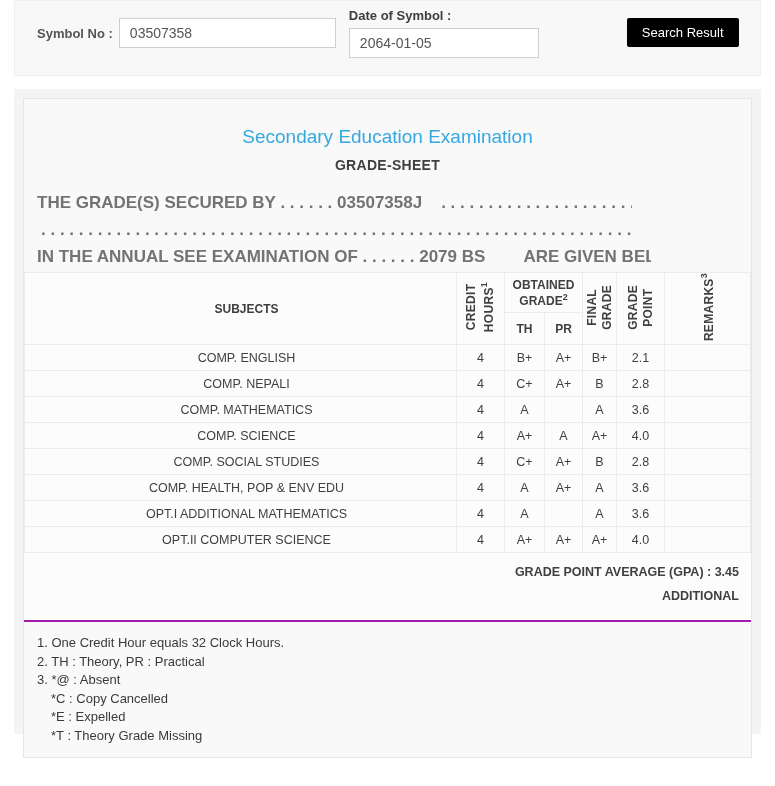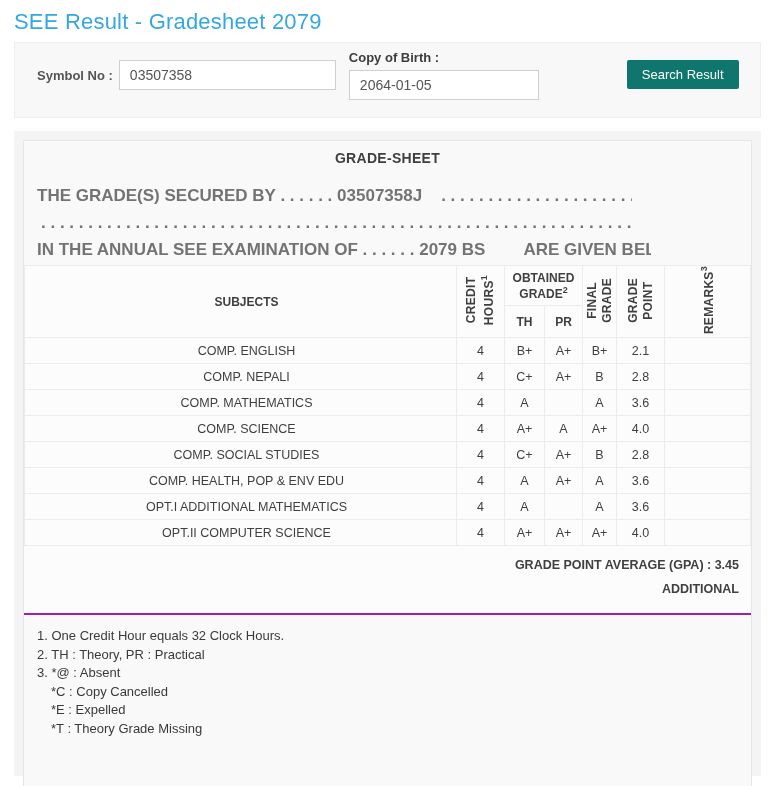--- a/index.html
+++ b/index.html
@@ -41,21 +41,21 @@
     font-size: 14px; color: #555; padding: 0 10px;
   }
   .field-stacked { margin-left: 13px; margin-top: 7px; }
   .field-stacked label {
     display: block; font-size: 13px; font-weight: bold; color: #3d3d3d;
     margin-bottom: 5px;
   }
   .field-stacked .txt-input { width: 190px; }
   .search-btn {
     margin-left: 88px; margin-top: 17px;
-    background: #0f766e; color: #ffffff; border: none;
+    background: #000000; color: #ffffff; border: none;
     font-family: "Liberation Sans", sans-serif;
     font-size: 13px; padding: 7px 15px; border-radius: 2px; cursor: pointer;
   }
 
   
   .result-panel {
     margin-top: 13px;
     background: #f4f4f4;
     padding: 9px;
     height: 645px;
@@ -127,37 +127,37 @@
     font-size: 13px; color: #3a3a3a; line-height: 18.5px;
     font-weight: 500;
   }
   .note-line.indent { margin-left: 14px; }
 </style>
 </head>
 <body>
 
 <div class="container">
 
-  <h1 class="page-title">SEE Result - Gradesheet 2079</h1>
 
   <div class="search-panel">
     <div class="field-inline">
       <label>Symbol No :</label>
       <input class="txt-input" type="text" value="03507358" style="">
     </div>
     <div class="field-stacked">
-      <label>Copy of Birth :</label>
+      <label>Date of Symbol :</label>
       <input class="txt-input" type="text" value="2064-01-05" style="">
     </div>
     <button class="search-btn">Search Result</button>
   </div>
 
   <div class="result-panel">
     <div class="sheet">
 
+      <h2 class="exam-title">Secondary Education Examination</h2>
       <div class="sheet-subtitle">GRADE-SHEET</div>
 
       <div class="intro">
         <div class="intro-line">
           <span>THE GRADE(S) SECURED BY . . . . . . 03507358J</span>
           <span class="intro-dots">. . . . . . . . . . . . . . . . . . . . . . . . . . . . . . . . . . . . . . . . . . . . . . . . . . . . . . . . . . . . . . . . . . . . . . . . . . . . . . . . . . . . . . . . . . . .</span>
           <span class="intro-suffix"></span>
         </div>
         <div class="intro-line">
           <span class="intro-dots">. . . . . . . . . . . . . . . . . . . . . . . . . . . . . . . . . . . . . . . . . . . . . . . . . . . . . . . . . . . . . . . . . . . . . . . . . . . . . . . . . . . . . . . . . . . .</span>

